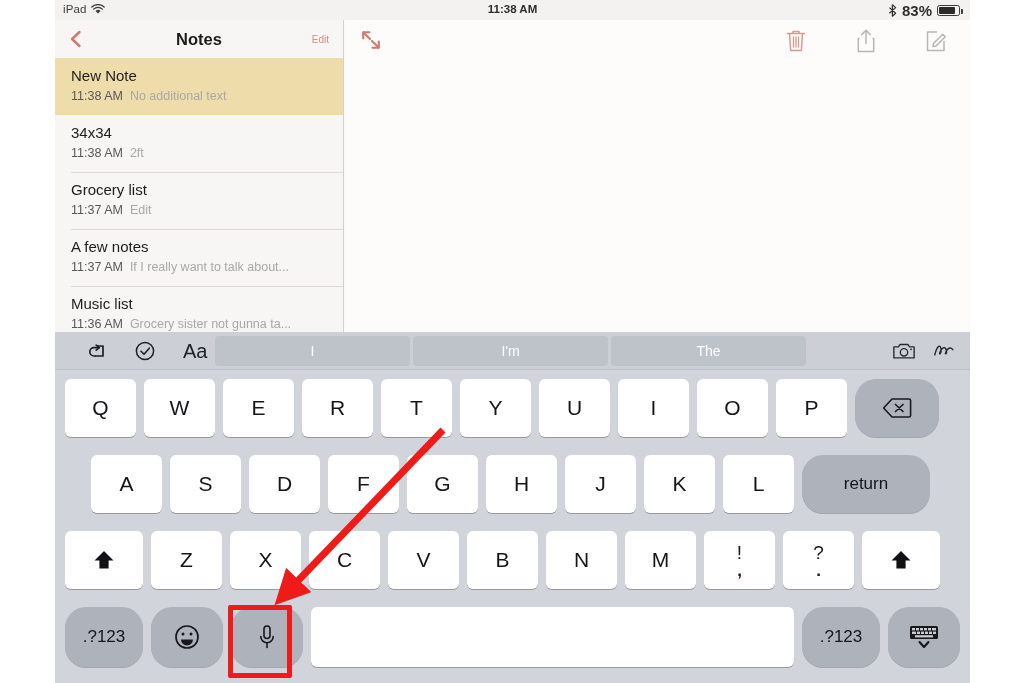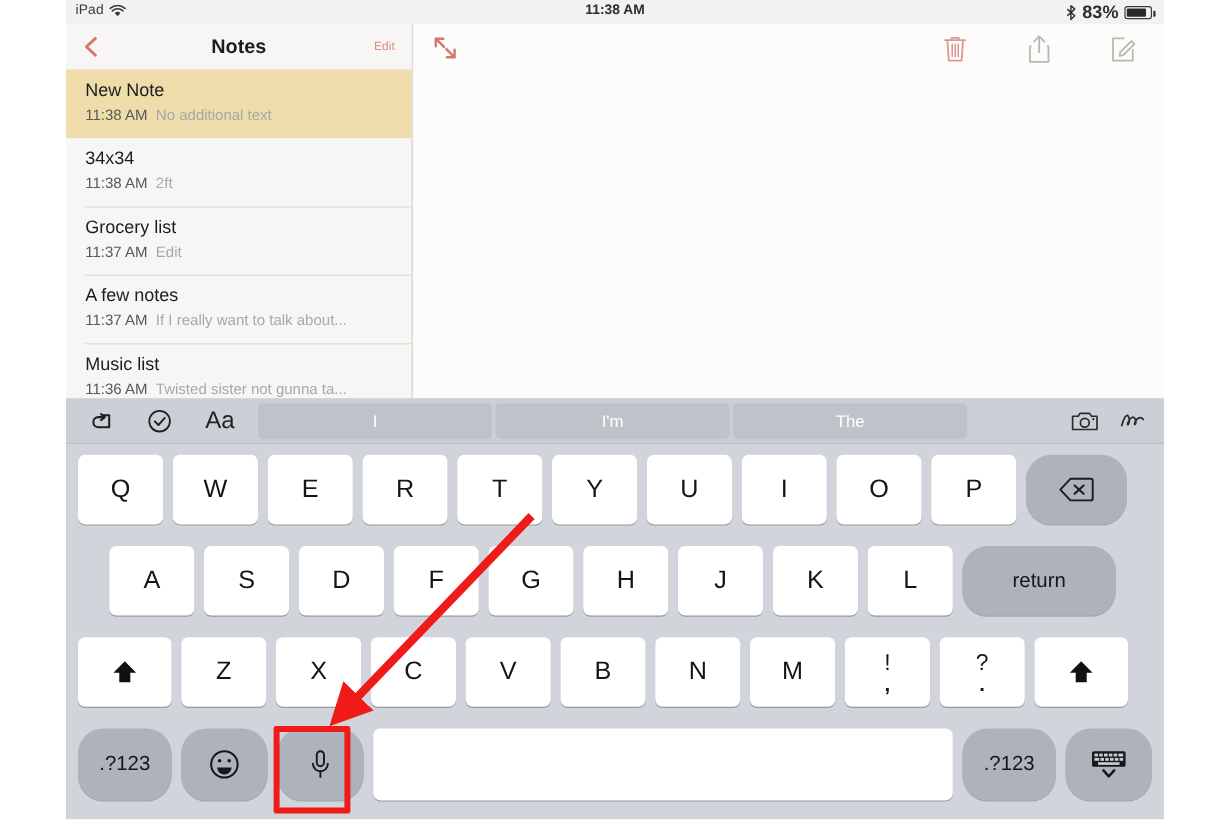--- a/index.html
+++ b/index.html
@@ -133,21 +133,21 @@
     width: 915px; height: 351px;
     background: #d1d5db;
   }
   #predbar {
     position: relative;
     height: 38px;
     background: #ccd0d6;
     border-bottom: 1px solid #bcc0c6;
   }
   .pb-left {
-    position: absolute; left: 16px; top: 0; height: 38px;
+    position: absolute; left: 28px; top: 0; height: 38px;
     display: flex; align-items: center; gap: 26px;
   }
   .pb-icon { width: 24px; height: 24px; cursor: pointer; }
   .pb-preds {
     position: absolute; left: 160px; top: 4px;
     display: flex; gap: 3px;
   }
   .pred {
     width: 195px; height: 30px;
     background: #bec3c9;
@@ -256,21 +256,21 @@
           <div class="note-row">
             <div class="note-title">Grocery list</div>
             <div class="note-meta"><span class="note-time">11:37 AM</span><span class="note-snippet">Edit</span></div>
           </div>
           <div class="note-row">
             <div class="note-title">A few notes</div>
             <div class="note-meta"><span class="note-time">11:37 AM</span><span class="note-snippet">If I really want to talk about...</span></div>
           </div>
           <div class="note-row">
             <div class="note-title">Music list</div>
-            <div class="note-meta"><span class="note-time">11:36 AM</span><span class="note-snippet">Twisted sister not gunna ta...</span></div>
+            <div class="note-meta"><span class="note-time">11:36 AM</span><span class="note-snippet">Grocery sister not gunna ta...</span></div>
           </div>
         </div>
     </div>
 
     <div id="detail">
       <div id="detail-nav">
         <svg class="expand-icon" viewBox="0 0 22 22">
           <path d="M9.5 3.2 L3.2 3.2 L3.2 9.5" stroke="#d2786e" stroke-width="2.1" fill="none" stroke-linecap="round" stroke-linejoin="round"></path>
           <path d="M3.4 3.4 L10 10" stroke="#d2786e" stroke-width="2.1" stroke-linecap="round"></path>
           <path d="M12.5 18.8 L18.8 18.8 L18.8 12.5" stroke="#d2786e" stroke-width="2.1" fill="none" stroke-linecap="round" stroke-linejoin="round"></path>

